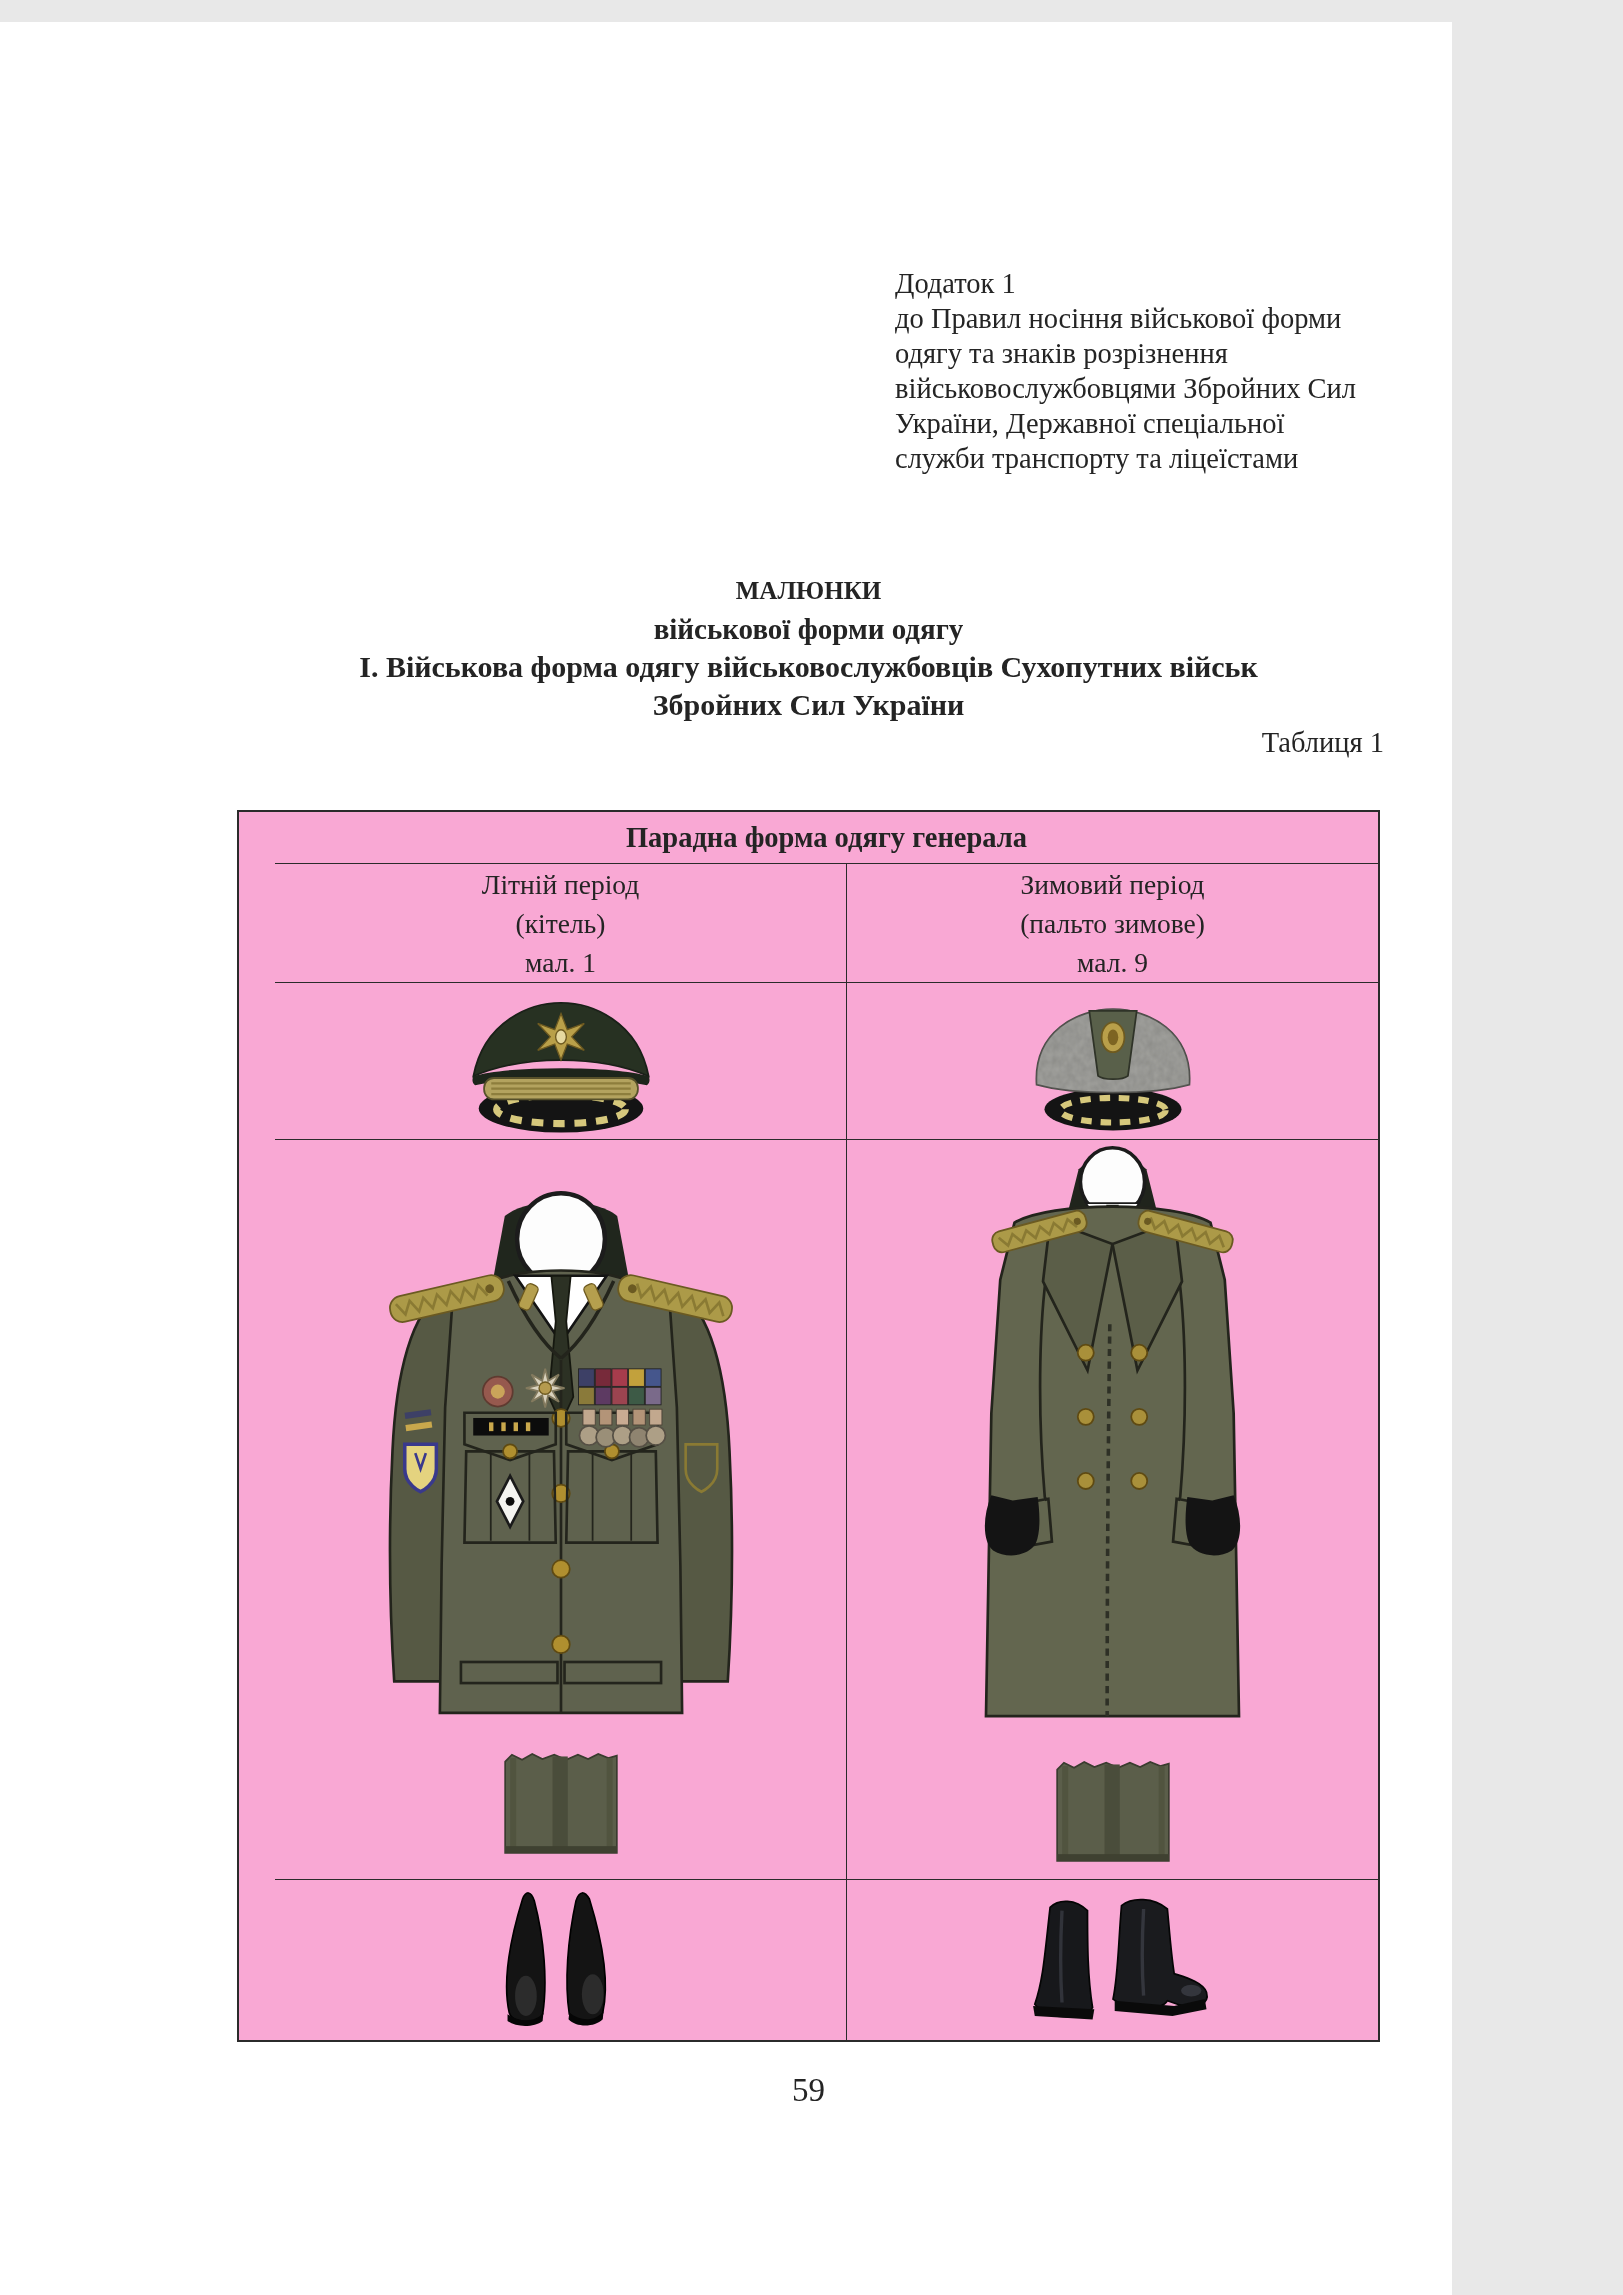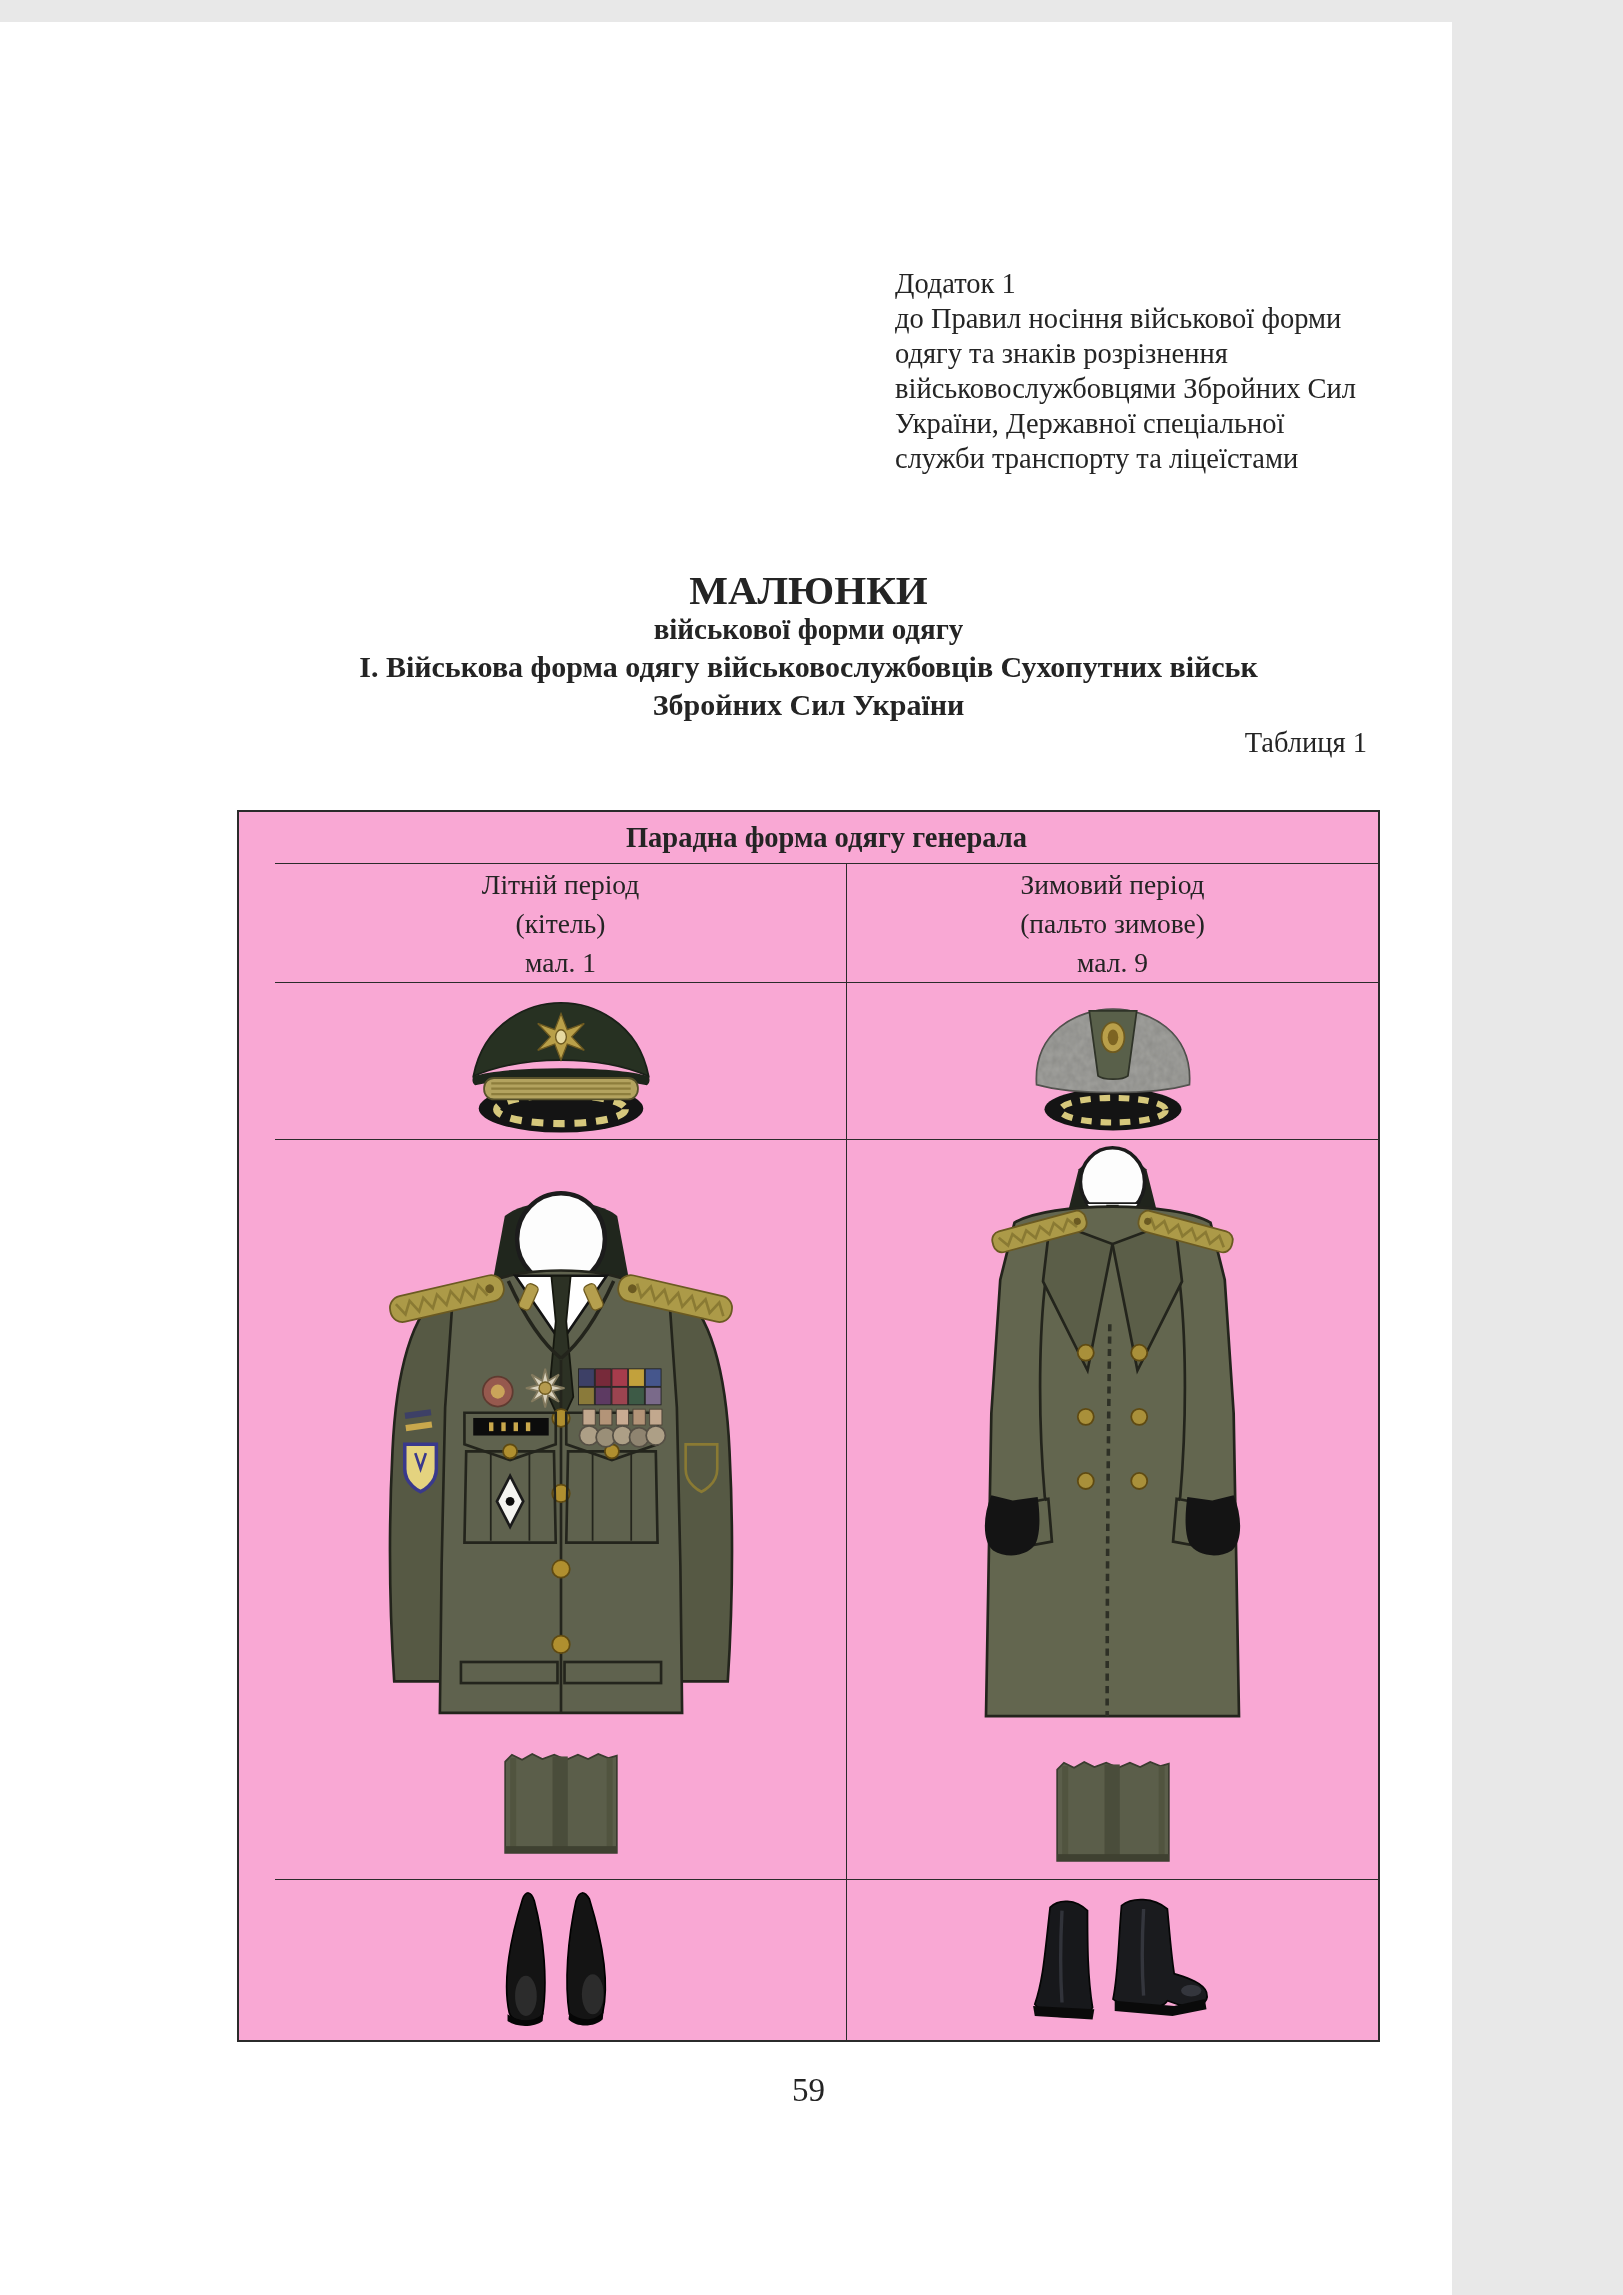--- a/index.html
+++ b/index.html
@@ -5,25 +5,25 @@
   html,body{margin:0;padding:0;background:#e8e8e8;}
   .page{
     position:relative;width:1452px;height:2296px;background:#ffffff;
     font-family:"Liberation Serif", serif;color:var(--text,#242424);overflow:hidden;margin-top:22px;
   }
   
   .appendix{position:absolute;left:895px;top:244px;width:500px;font-size:28.5px;line-height:35px;}
   .appendix div{white-space:nowrap;}
   
   .title-block{position:absolute;left:237px;top:549px;width:1143px;text-align:center;font-weight:bold;}
-  .title-l1{font-size:41px;line-height:39px;}
+  .title-l1{font-size:25px;line-height:39px;}
   .title-l2{font-size:29px;line-height:38px;}
   .title-l3{font-size:30px;line-height:38px;}
   .title-l4{font-size:30px;line-height:38px;}
-  .table-caption{position:absolute;left:237px;top:705px;width:1130px;text-align:right;font-size:28.5px;}
+  .table-caption{position:absolute;left:254px;top:705px;width:1130px;text-align:right;font-size:28.5px;}
   
   .uniform-table{
     position:absolute;left:237px;top:788px;width:1143px;height:1232px;
     border:2.8px solid var(--table_border,#2b2b2b);
     display:grid;grid-template-columns:572px 1fr;grid-template-rows:52px 119px 157px 740px 1fr;
     box-sizing:border-box;background:#f9a8d4;padding-left:36px;
   }
   .uniform-table > div{box-sizing:border-box;}
   .t-header{
     grid-column:1/3;border-bottom:1.8px solid var(--table_border,#2b2b2b);

